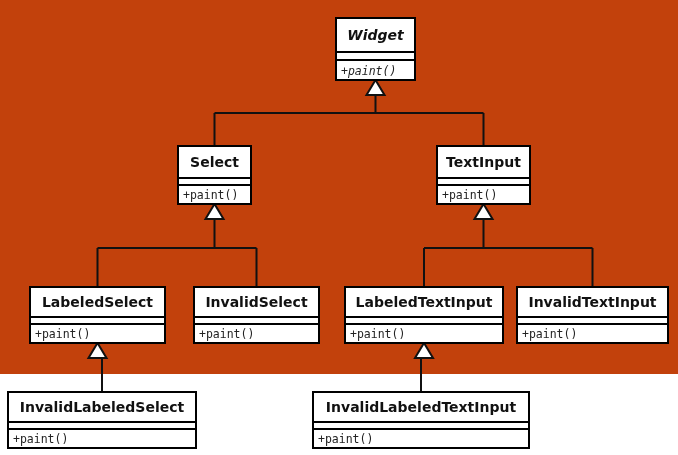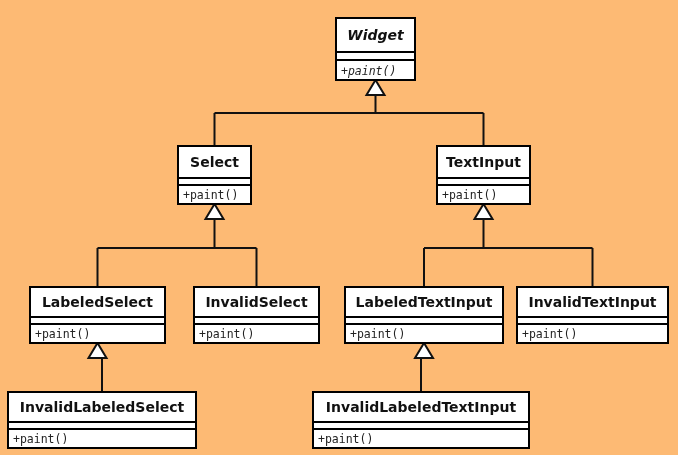--- a/index.html
+++ b/index.html
@@ -10,22 +10,22 @@
   }
   body {
     width: 678px;
     height: 455px;
     overflow: hidden;
     font-family: "DejaVu Sans", sans-serif;
   }
   #diagram-root {
     position: relative;
     width: 678px;
-    height: 455px;
-    background: #fdba74;
+    height: 374px;
+    background: #c2410c;
   }
   svg#uml-canvas {
     display: block;
     width: 678px;
     height: 455px;
   }
   .uml-box-rect {
     fill: #ffffff;
     stroke: #000000;
     stroke-width: 2;

